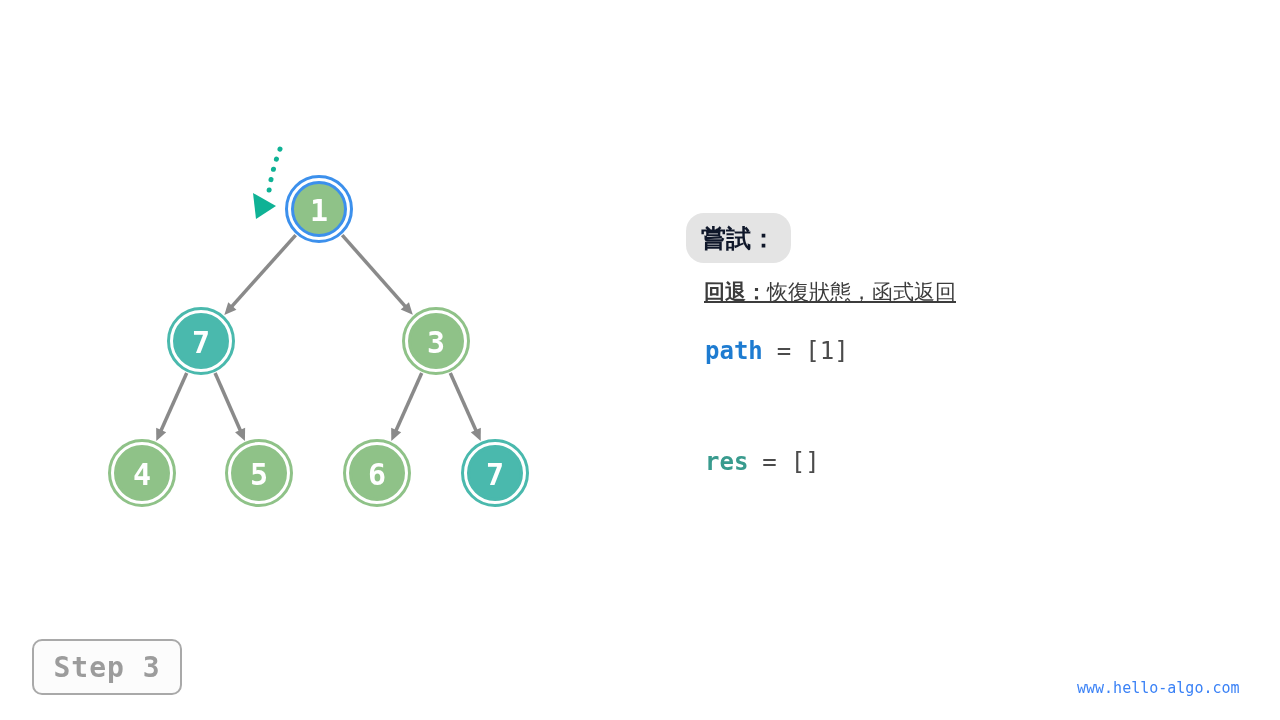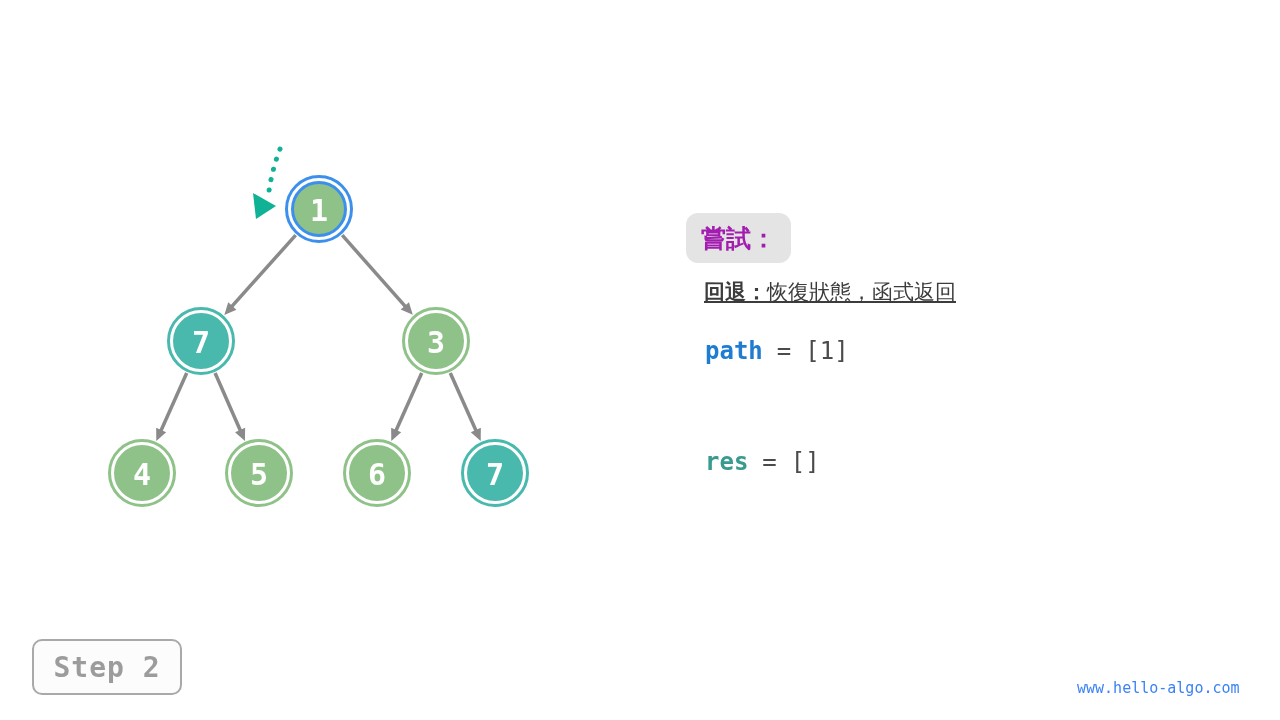--- a/index.html
+++ b/index.html
@@ -6,22 +6,22 @@
   body{
     width:1280px;height:720px;position:relative;overflow:hidden;
     background:#ffffff;
     font-family:"Liberation Sans", sans-serif;
   }
   .canvas{position:absolute;inset:0;}
   #tree-svg{position:absolute;left:0;top:0;}
 
   .try-line{
     position:absolute;left:686px;top:213px;height:50px;
-    border-radius:12px;display:flex;align-items:center;
-    padding:0 15px;font-size:25px;color:#a21caf;white-space:nowrap;
+    border-radius:18px;display:flex;align-items:center;
+    padding:0 15px;font-size:25px;color:#0f172a;white-space:nowrap;
   }
   .back-line{
     position:absolute;left:704px;top:277px;
     font-size:21px;color:#3c3c3c;white-space:nowrap;line-height:29px;text-decoration:underline;
   }
   .b{font-weight:bold;}
 
   .code-line{
     position:absolute;left:705px;
     font-family:"DejaVu Sans Mono","Liberation Mono",monospace;
@@ -127,18 +127,18 @@
 
   <div class="code-line" id="path-line">
     <span class="var" style="color: rgb(30, 124, 209);">path</span><span class="op">=</span><span class="val">[1]</span>
   </div>
 
   <div class="code-line" id="res-line">
     <span class="var" style="color: rgb(57, 155, 142);">res</span><span class="op">=</span><span class="val">[]</span>
   </div>
 
   <div class="step-box">
-    <span>Step 2</span>
+    <span>Step 3</span>
   </div>
 
   <div class="watermark">www.hello-algo.com</div>
 
 </div>
 
 </body></html>

